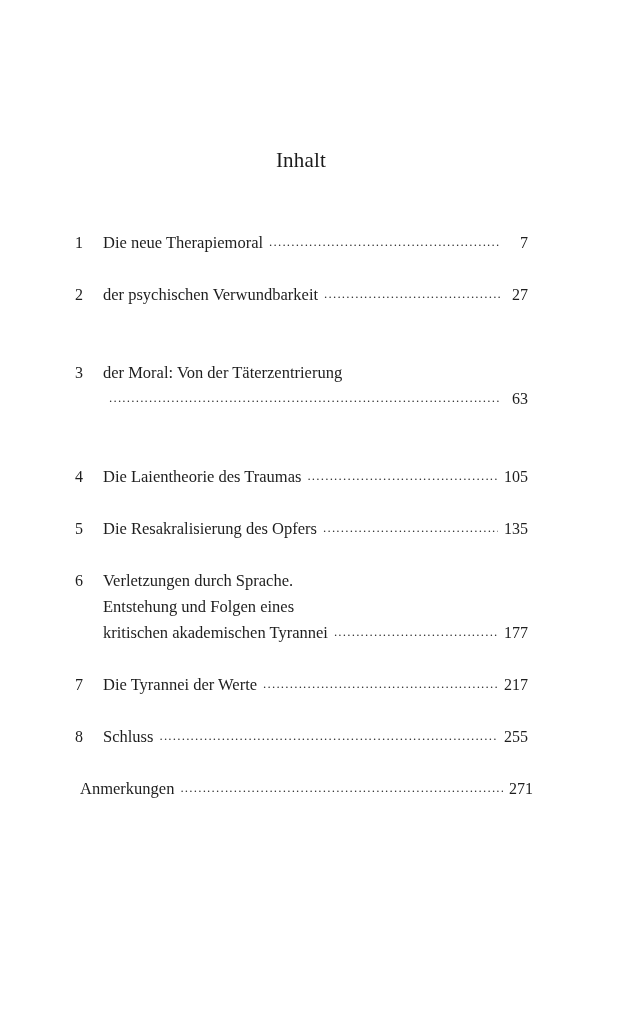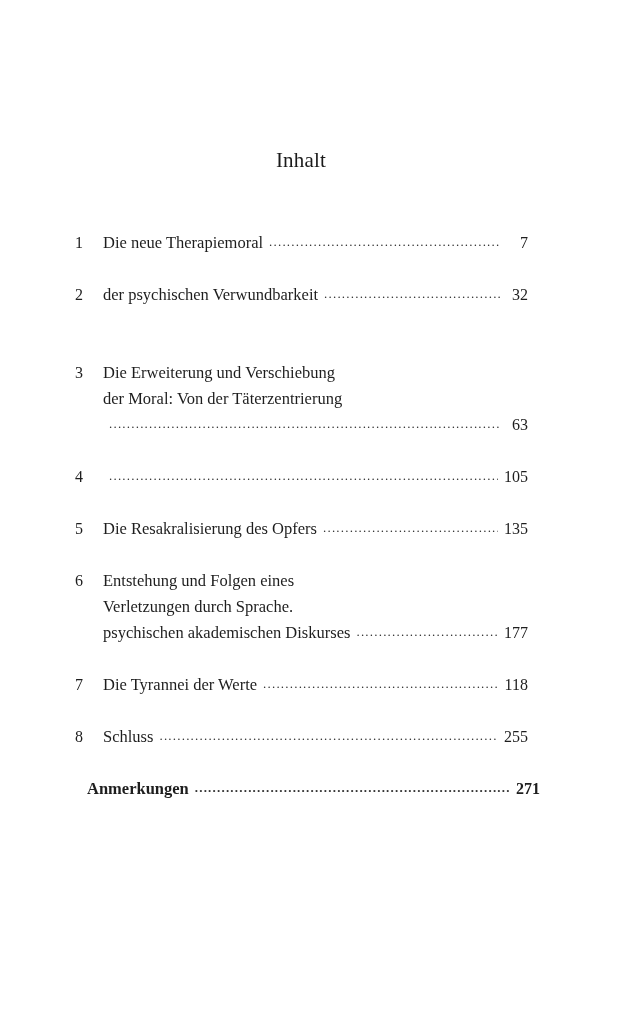--- a/index.html
+++ b/index.html
@@ -51,23 +51,22 @@
       width: 20px;
       font-size: 16px;
     }
     .body {
       position: absolute;
       left: 28px;
       top: 0;
       width: 425px;
     }
     .entry.unnumbered .body {
-      left: 12px;
+      left: 5px;
       width: 453px;
-      font-weight: bold;
     }
     .line {
       display: block;
       height: 26px;
       white-space: nowrap;
     }
     .line.last {
       display: flex;
       align-items: center;
     }
@@ -113,78 +112,78 @@
         </span>
       </div>
     </div>
 
     <div class="entry" style="top:52px">
       <span class="num">2</span>
       <div class="body">
         <span class="line last">
           <span class="txt">der psychischen Verwundbarkeit</span>
           <span class="leader"></span>
-          <span class="page-num">32</span>
+          <span class="page-num">27</span>
         </span>
       </div>
     </div>
 
     <div class="entry" style="top:130px">
       <span class="num">3</span>
       <div class="body">
-        <span class="line">Die Erweiterung und Verschiebung</span>
         <span class="line">der Moral: Von der Täterzentrierung</span>
         <span class="line last">
           <span class="leader"></span>
           <span class="page-num">63</span>
         </span>
       </div>
     </div>
 
     <div class="entry" style="top:234px">
       <span class="num">4</span>
       <div class="body">
         <span class="line last">
+          <span class="txt">Die Laientheorie des Traumas</span>
           <span class="leader"></span>
           <span class="page-num">105</span>
         </span>
       </div>
     </div>
 
     <div class="entry" style="top:286px">
       <span class="num">5</span>
       <div class="body">
         <span class="line last">
           <span class="txt">Die Resakralisierung des Opfers</span>
           <span class="leader"></span>
           <span class="page-num">135</span>
         </span>
       </div>
     </div>
 
     <div class="entry" style="top:338px">
       <span class="num">6</span>
       <div class="body">
+        <span class="line">Verletzungen durch Sprache.</span>
         <span class="line">Entstehung und Folgen eines</span>
-        <span class="line">Verletzungen durch Sprache.</span>
-        <span class="line last">
-          <span class="txt">psychischen akademischen Diskurses</span>
+        <span class="line last">
+          <span class="txt">kritischen akademischen Tyrannei</span>
           <span class="leader"></span>
           <span class="page-num">177</span>
         </span>
       </div>
     </div>
 
     <div class="entry" style="top:442px">
       <span class="num">7</span>
       <div class="body">
         <span class="line last">
           <span class="txt">Die Tyrannei der Werte</span>
           <span class="leader"></span>
-          <span class="page-num">118</span>
+          <span class="page-num">217</span>
         </span>
       </div>
     </div>
 
     <div class="entry" style="top:494px">
       <span class="num">8</span>
       <div class="body">
         <span class="line last">
           <span class="txt">Schluss</span>
           <span class="leader"></span>

